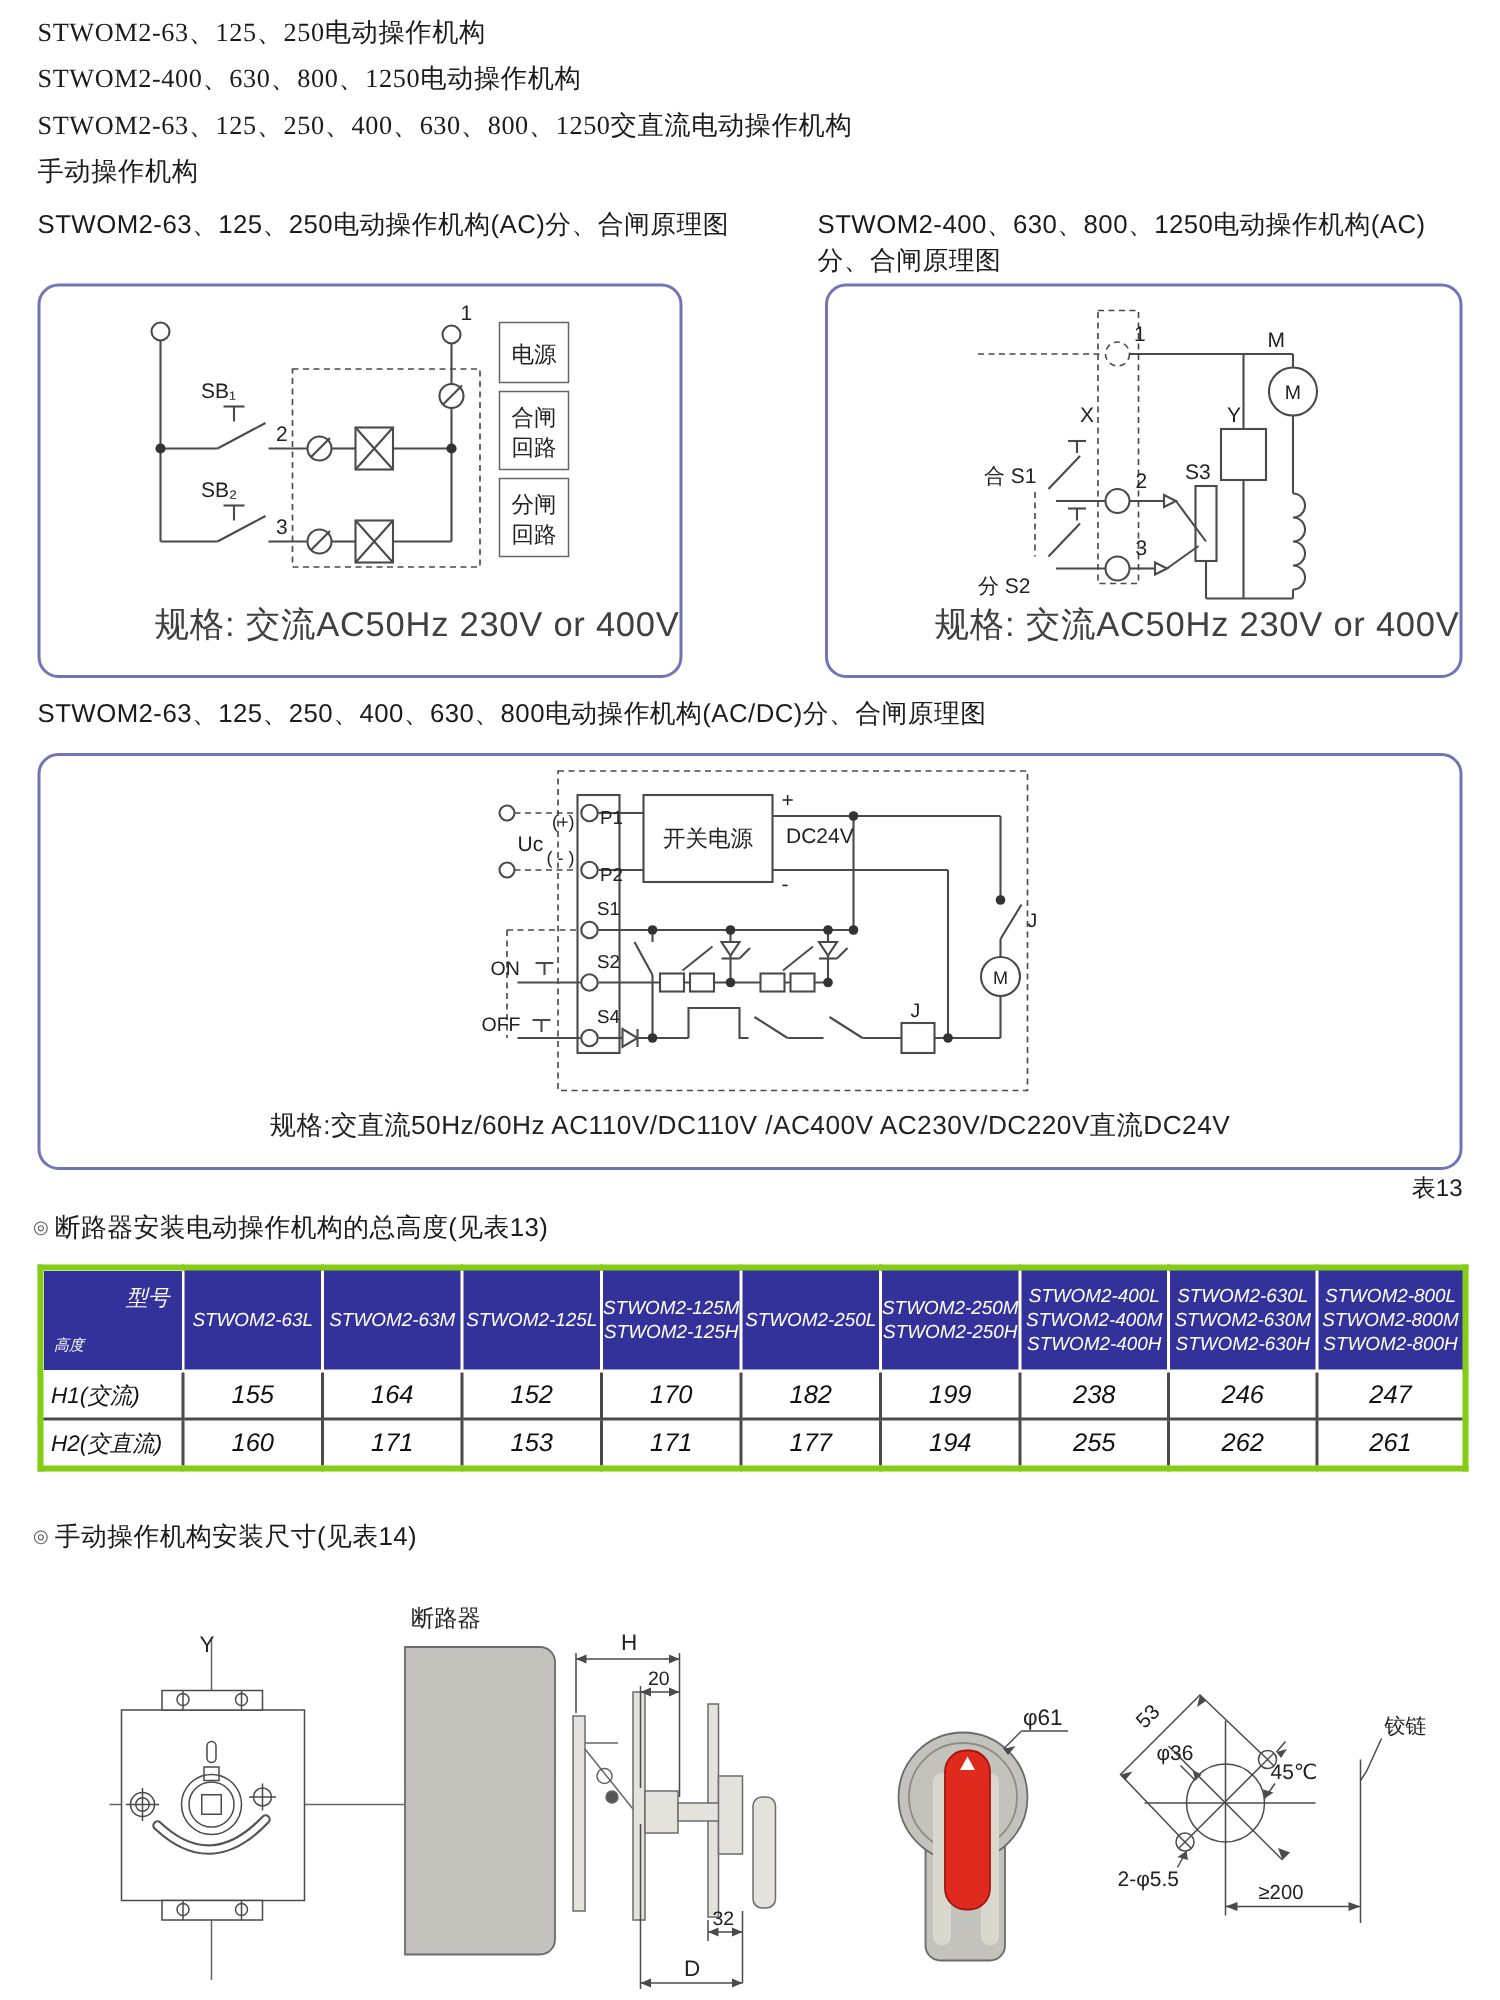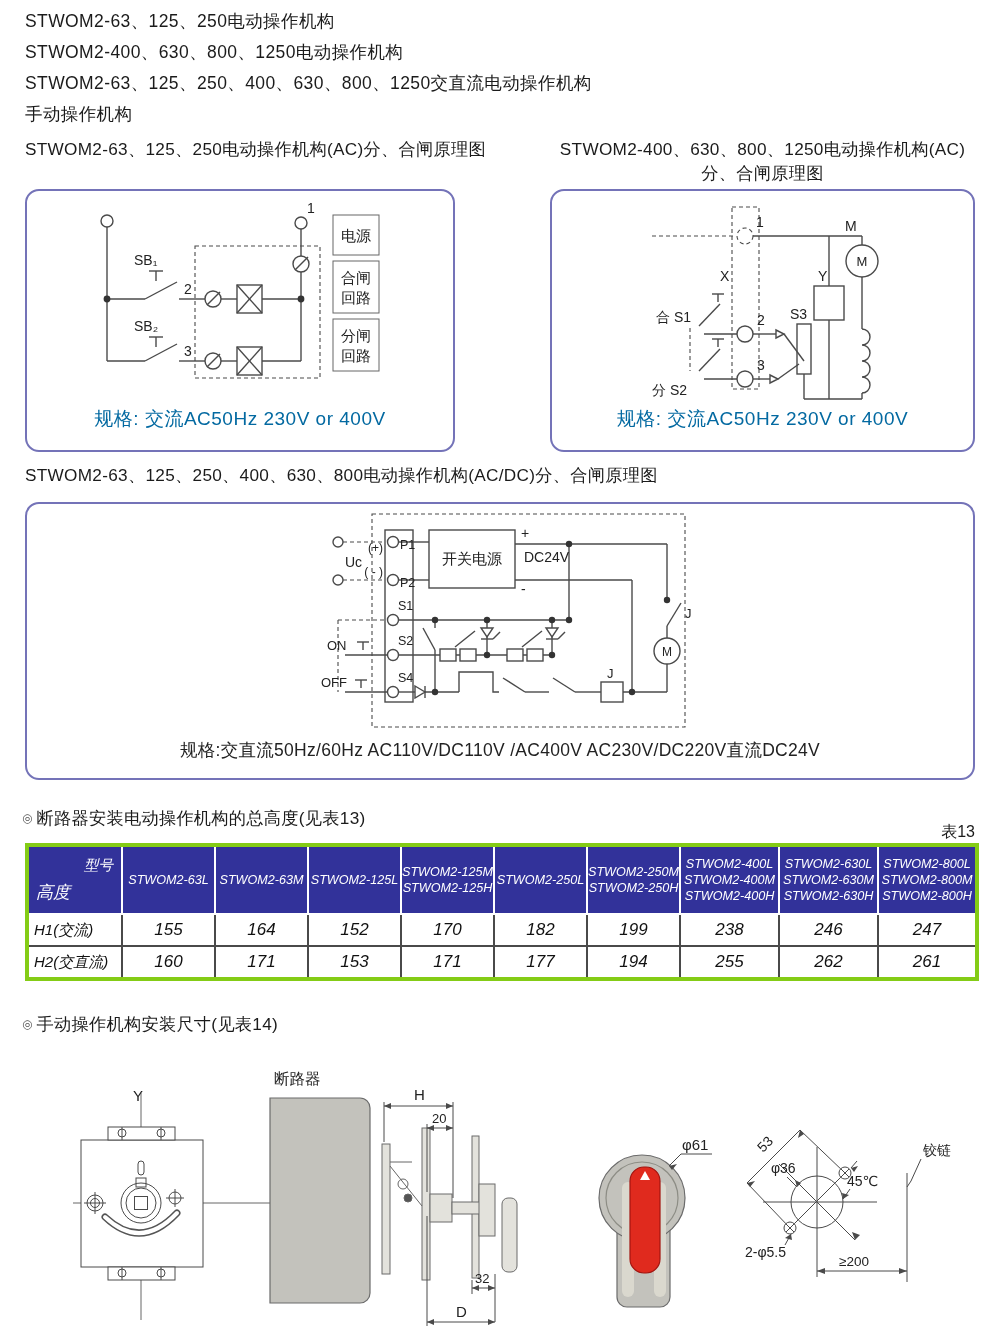--- a/index.html
+++ b/index.html
@@ -1,22 +1,22 @@
 <!DOCTYPE html>
 <html><head>
 <meta charset="utf-8">
 <style>
   html,body{margin:0;padding:0;background:#fff;}
   #page{position:relative;width:1000px;height:1333px;background:#ffffff;overflow:hidden;
         font-family:"Liberation Sans","DejaVu Sans",sans-serif;color:#1b1b1b;}
   .abs{position:absolute;}
-  .intro-line{font-size:17.5px;line-height:31px;letter-spacing:.4px;white-space:nowrap;}
+  .intro-line{font-size:17.5px;line-height:31px;letter-spacing:.4px;white-space:nowrap;font-family:Liberation Serif, serif;}
   .h-title{font-size:17.2px;letter-spacing:.3px;white-space:nowrap;}
   .rbox{position:absolute;border:2px solid #7473b8;border-radius:14px;background:#fff;}
-  .cap{position:absolute;left:0;right:0;text-align:center;font-size:19px;color:#0369a1;letter-spacing:.5px;}
+  .cap{position:absolute;left:0;right:0;text-align:right;font-size:23px;color:#404040;letter-spacing:.5px;}
   .cap3{position:absolute;left:0;right:0;text-align:center;font-size:17.5px;color:#222;letter-spacing:.3px;}
   .bullet{font-size:12px;color:#555;vertical-align:2px;margin-right:4px;}
   .tag{font-size:16px;}
   svg{position:absolute;overflow:visible;}
   svg text{font-family:"Liberation Sans","DejaVu Sans",sans-serif;fill:#222;}
   .wire{stroke:#4a4a4a;stroke-width:1.4;fill:none;}
   .wire-thin{stroke:#666;stroke-width:1;fill:none;}
   .dash{stroke:#4a4a4a;stroke-width:1.1;fill:none;stroke-dasharray:4 3;}
   .dot{fill:#333;stroke:none;}
   .gray{fill:#c3c2bc;stroke:#6b6b6b;stroke-width:1.2;}
@@ -26,36 +26,36 @@
   
   #htable{border-collapse:collapse;table-layout:fixed;width:950px;border:4px solid #84cc16;font-style:italic;}
   #htable th{background:#32329a;color:#fff;border:2px solid #fff;font-weight:normal;
              font-size:12.6px;text-align:center;vertical-align:middle;padding:1px 0;height:64px;}
   #htable th div{line-height:16px;white-space:nowrap;}
   #htable td{border:2px solid #4a4a4a;text-align:center;font-size:17px;color:#111;height:28px;}
   #htable td.rowlab{text-align:left;padding-left:5px;font-size:15px;white-space:nowrap;}
   th.corner{position:relative;padding:0;
     background-image:linear-gradient(to bottom right,rgba(0,0,0,0) calc(50% - 1px),#fff calc(50% - 1px),#fff calc(50% + 1px),rgba(0,0,0,0) calc(50% + 1px));}
   th.corner .tr{position:absolute;top:9px;right:8px;font-size:14.5px;}
-  th.corner .bl{position:absolute;bottom:9px;left:7px;font-size:17px;}
+  th.corner .bl{position:absolute;bottom:9px;left:7px;font-size:10px;}
 </style>
 </head>
 <body>
 
 <div id="page">
 
   <div class="abs" style="left:25px;top:6px;">
     <div class="intro-line">STWOM2-63、125、250电动操作机构</div>
     <div class="intro-line">STWOM2-400、630、800、1250电动操作机构</div>
     <div class="intro-line">STWOM2-63、125、250、400、630、800、1250交直流电动操作机构</div>
     <div class="intro-line">手动操作机构</div>
   </div>
 
   <div class="abs h-title" style="left:25px;top:137px;">STWOM2-63、125、250电动操作机构(AC)分、合闸原理图</div>
-  <div class="abs" style="left:545px;top:137px;width:435px;text-align:center;">
+  <div class="abs" style="left:545px;top:137px;width:435px;text-align:left;">
     <div class="h-title">STWOM2-400、630、800、1250电动操作机构(AC)</div>
     <div class="h-title" style="margin-top:0;">分、合闸原理图</div>
   </div>
 
   <div class="rbox" style="left:25px;top:189px;width:426px;height:259px;">
     <svg width="426" height="215" viewBox="0 0 426 215" style="left:0;top:0;">
       <g class="wire">
         <circle cx="80" cy="30" r="6"></circle>
         <line x1="80" y1="36" x2="80" y2="170"></line>
         <line x1="80" y1="108" x2="118" y2="108"></line>
@@ -259,21 +259,21 @@
       <text x="658" y="114" font-size="13">J</text>
       <text x="580" y="174" font-size="13">J</text>
       <text x="640" y="152" font-size="12" text-anchor="middle">M</text>
     </svg>
     <div class="cap3" style="bottom:16px;">规格:交直流50Hz/60Hz AC110V/DC110V /AC400V  AC230V/DC220V直流DC24V</div>
   </div>
 
   <div class="abs" style="left:22px;top:806px;">
     <span class="bullet">◎</span><span class="h-title">断路器安装电动操作机构的总高度(见表13)</span>
   </div>
-  <div class="abs tag" style="left:880px;top:822px;width:95px;text-align:right;">表13</div>
+  <div class="abs tag" style="left:880px;top:782px;width:95px;text-align:right;">表13</div>
 
   <table id="htable" class="abs" style="left:25px;top:843px;">
     <colgroup>
       <col style="width:95px">
         <col style="width:93px">
         <col style="width:93px">
         <col style="width:93px">
       <col style="width:93px">
         <col style="width:93px">
         <col style="width:93px">

